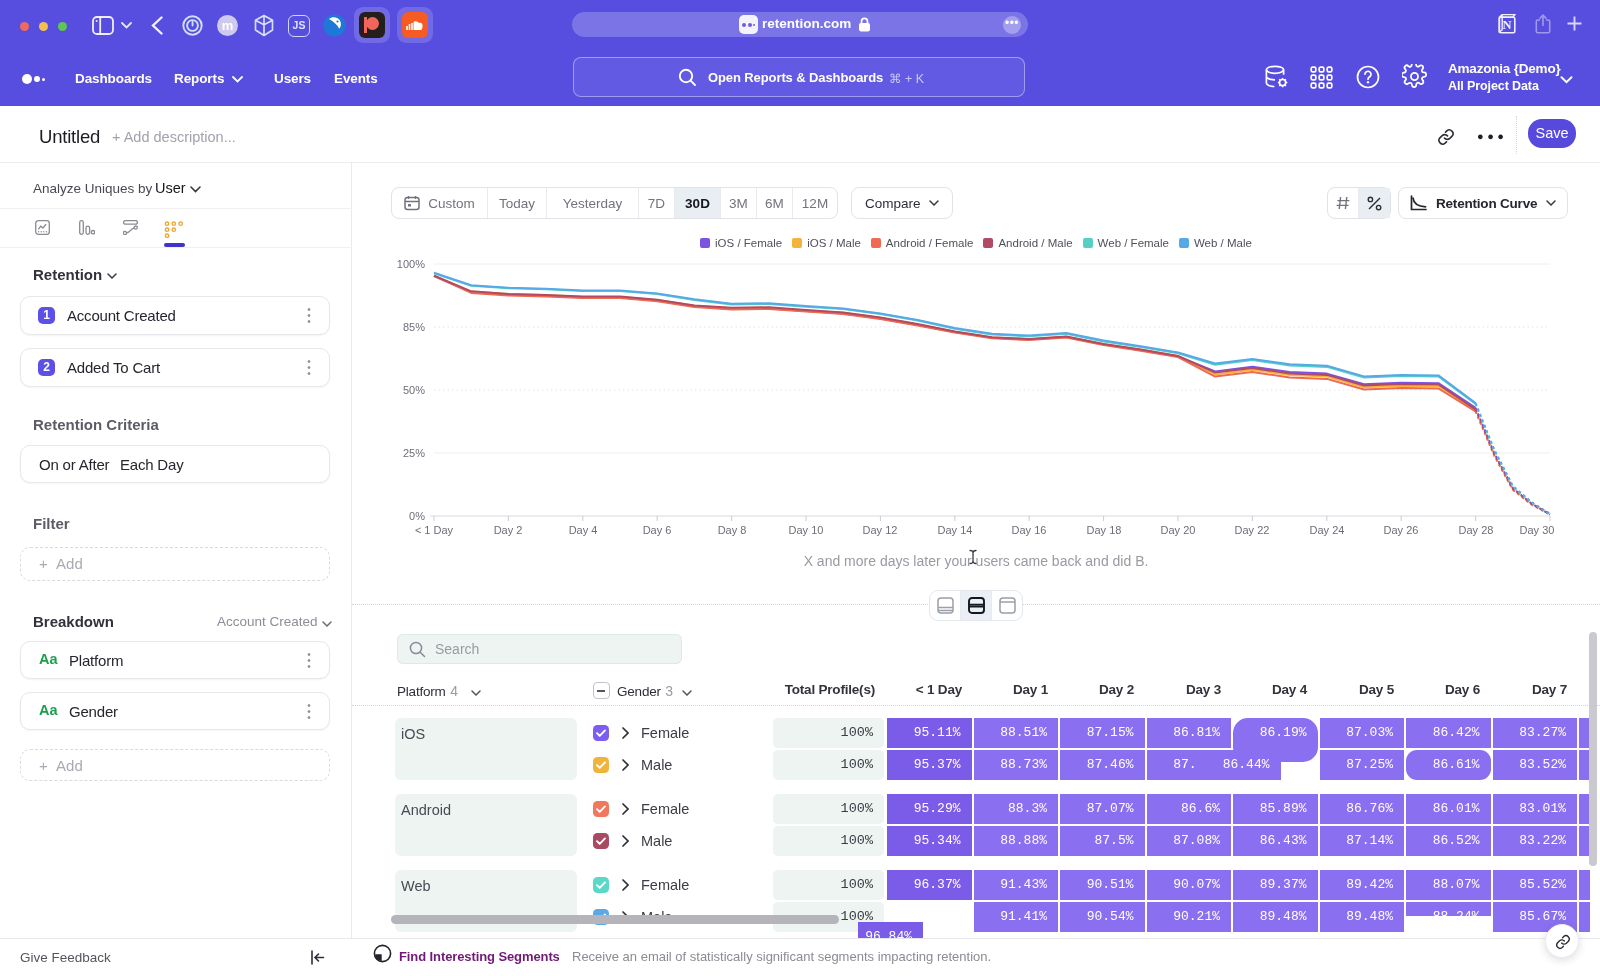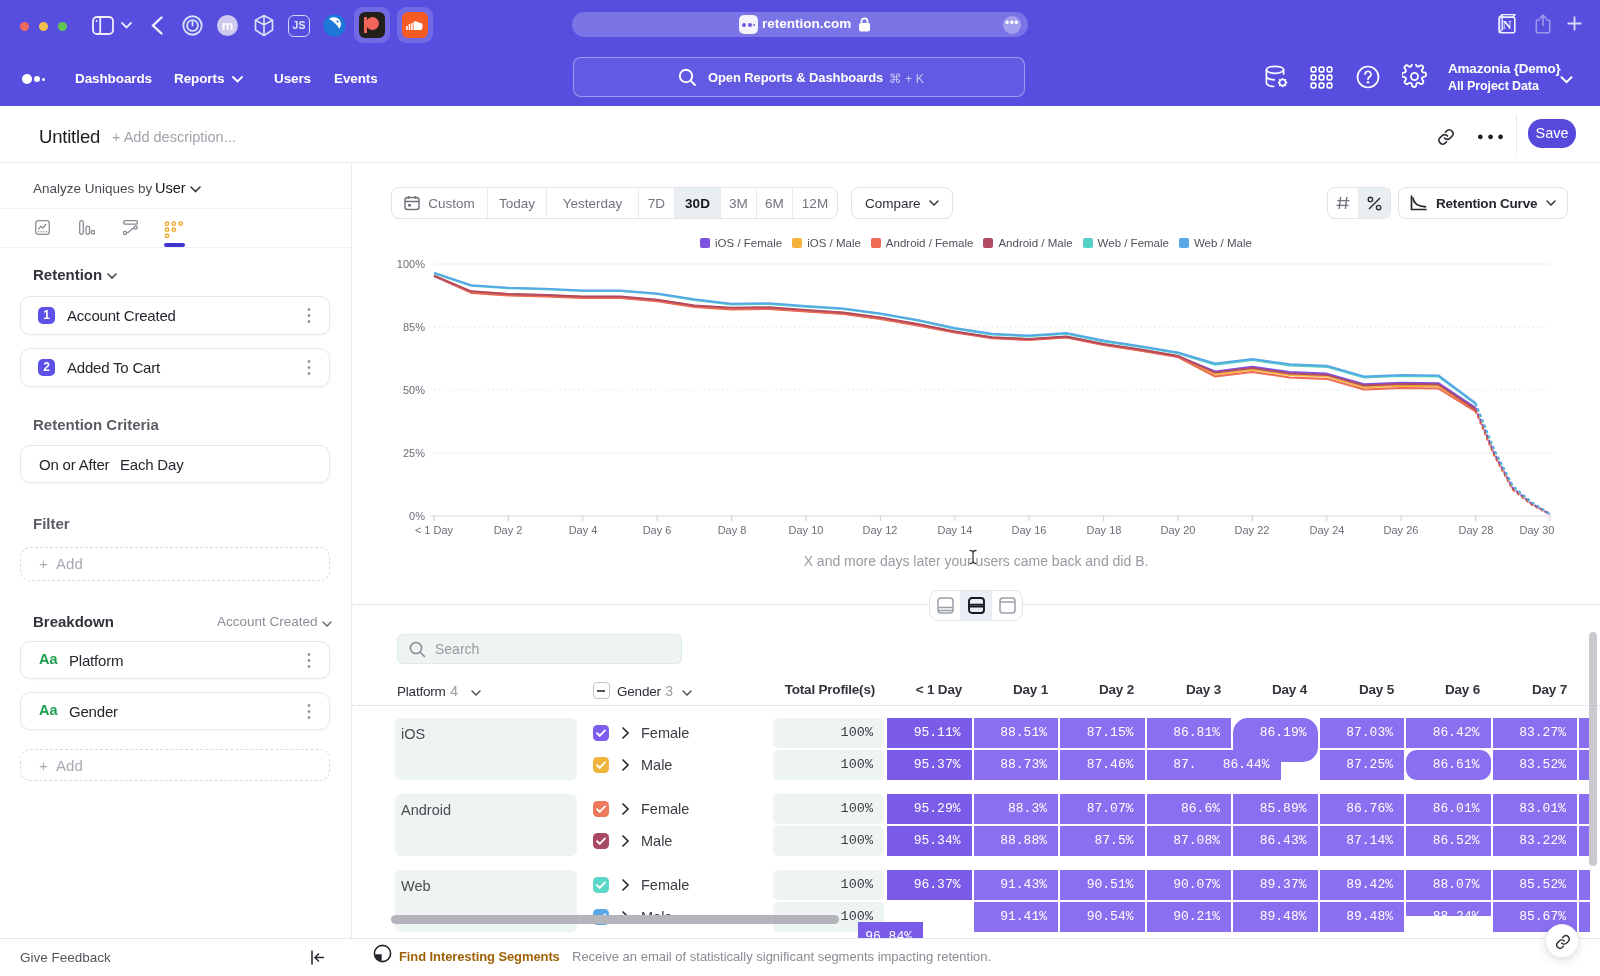--- a/index.html
+++ b/index.html
@@ -573,21 +573,21 @@
 
 <div id="bottom">
   <div class="abs" style="left:20px;top:11px;font-size:13.5px;color:#55555e;">Give Feedback</div>
   <svg class="abs" style="left:310px;top:11px" width="15" height="15" viewBox="0 0 15 15" fill="none" stroke="#2e2e38" stroke-width="1.6">
       <path d="M2 1v13M13.5 7.5H5M8.5 4L5 7.5l3.5 3.5" stroke-linecap="round"></path>
     </svg>
   <svg class="abs" style="left:373px;top:5px" width="19" height="19" viewBox="0 0 19 19">
       <circle cx="9.5" cy="9.5" r="8.1" fill="none" stroke="#24242c" stroke-width="1.6"></circle>
       <path d="M8.7 10.3 L8.7 16.9 A6.6 6.6 0 0 1 2.1 10.3 Z" fill="#24242c"></path>
     </svg>
-  <div class="abs" style="left:399px;top:10px;font-size:13px;font-weight:700;color:#a16207;letter-spacing:-.1px;">Find Interesting Segments</div>
+  <div class="abs" style="left:399px;top:10px;font-size:13px;font-weight:700;color:#701a75;letter-spacing:-.1px;">Find Interesting Segments</div>
   <div class="abs" style="left:572px;top:10px;font-size:13px;color:#8b8b94;">Receive an email of statistically significant segments impacting retention.</div>
 </div>
 
 <div class="abs" style="left:1545px;top:924px;width:34px;height:34px;border-radius:50%;background:#fff;border:1px solid #ececf0;box-shadow:0 2px 8px rgba(40,40,60,.16);">
   <svg style="position:absolute;left:9px;top:9px;" width="16" height="16" viewBox="0 0 24 24" fill="none" stroke="#2c2c34" stroke-width="2.1" stroke-linecap="round">
       <path d="M10 13.5a5 5 0 007.1.4l3-3a5 5 0 00-7-7.1l-1.7 1.7"></path>
       <path d="M14 10.5a5 5 0 00-7.1-.4l-3 3a5 5 0 007 7.1l1.7-1.7"></path>
     </svg>
 </div>
 

